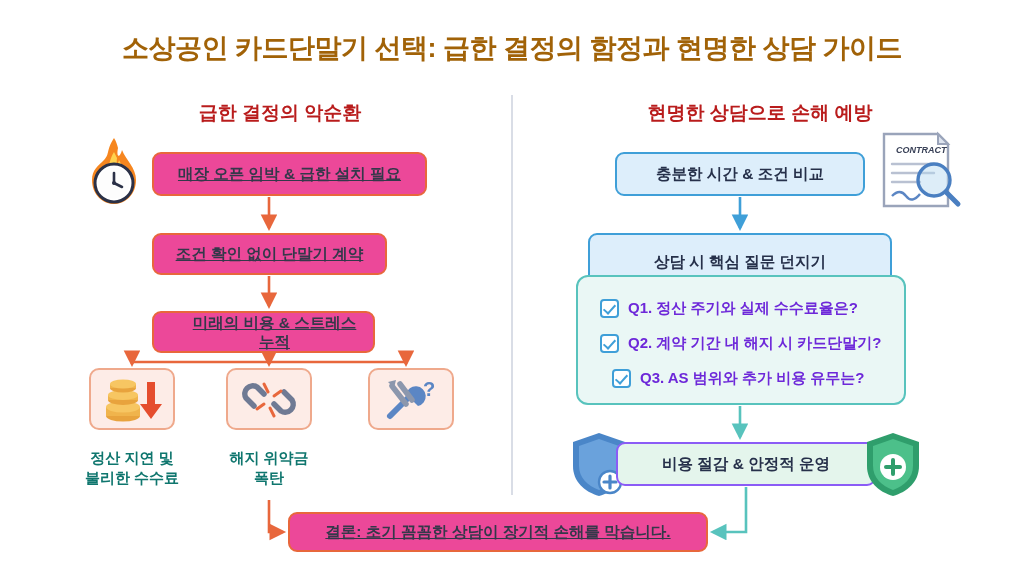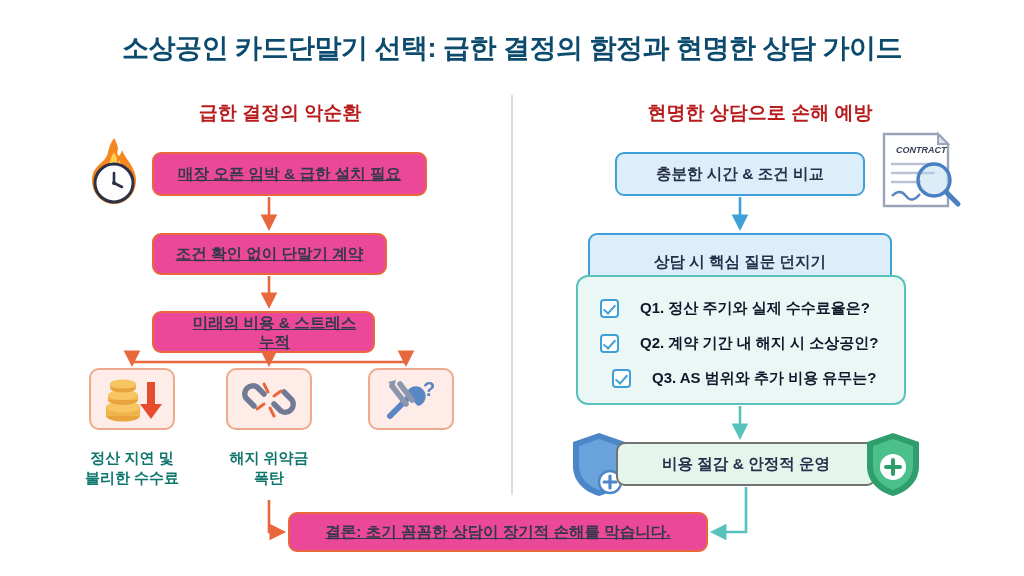--- a/index.html
+++ b/index.html
@@ -11,21 +11,21 @@
   }
   #stage { position: relative; width: 1024px; height: 576px; background: #fff; }
 
   
   .title {
     position: absolute;
     top: 30px; left: 0; width: 1024px;
     text-align: center;
     font-size: 27px;
     font-weight: bold;
-    color: #0c4a6e;
+    color: #a16207;
     letter-spacing: -0.5px;
   }
 
   
   .col-head {
     position: absolute;
     font-size: 19px;
     font-weight: bold;
     color: #b91c1c;
     text-align: center;
@@ -58,21 +58,21 @@
     color: #34384a;
     text-decoration: underline;
   }
   .box-blue {
     background: #ddeefb;
     border: 2px solid #3f9fd8;
     color: #26304a;
   }
   .box-green {
     background: #e4f5ec;
-    border: 2px solid #737373;
+    border: 2px solid #8b5cf6;
     color: #26304a;
   }
   .box-qpanel {
     background: #eaf7f5;
     border: 2px solid #58c3bd;
     border-radius: 12px;
   }
 
   
   #l-box1 { left: 152px; top: 152px;  width: 275px; height: 44px; }
@@ -104,22 +104,22 @@
   #cap1 { left: 67px;  top: 448px; }
   #cap2 { left: 204px; top: 448px; }
   #cap3 { left: 346px; top: 448px; }
 
   
   #r-box1 { left: 615px; top: 152px; width: 250px; height: 44px; }
   #r-box2 { left: 588px; top: 233px; width: 304px; height: 58px; }
   #q-panel { left: 576px; top: 275px; width: 330px; height: 130px; position:absolute; }
   .qrow {
     position: absolute;
-    display: flex; align-items: center; gap: 21px;
-    font-size: 15px; font-weight: bold; color: #0f172a;
+    display: flex; align-items: center; gap: 9px;
+    font-size: 15px; font-weight: bold; color: #6d28d9;
     left: 22px;
   }
   #q1 { top: 22px; }
   #q2 { top: 57px; }
   #q3 { top: 92px; margin-left: 12px; }
   .check {
     width: 19px; height: 19px;
     border: 2px solid #3f9fd8;
     border-radius: 4px;
     background: #ffffff;
@@ -279,21 +279,21 @@
   <div class="box box-blue" id="r-box1">충분한 시간 &amp; 조건 비교</div>
   <div class="box box-blue" id="r-box2">상담 시 핵심 질문 던지기</div>
 
   <div class="box-qpanel" id="q-panel">
     <div class="qrow" id="q1">
       <span class="check"></span>
       <span>Q1. 정산 주기와 실제 수수료율은?</span>
     </div>
     <div class="qrow" id="q2">
       <span class="check"></span>
-      <span>Q2. 계약 기간 내 해지 시 소상공인?</span>
+      <span>Q2. 계약 기간 내 해지 시 카드단말기?</span>
     </div>
     <div class="qrow" id="q3">
       <span class="check"></span>
       <span>Q3. AS 범위와 추가 비용 유무는?</span>
     </div>
   </div>
 
   <div class="icon-abs" id="shield-l">
     <svg viewBox="0 0 62 68" width="62" height="68">
       <path d="M31 3 L57 12 V36 C57 52 45 62 31 66 C17 62 5 52 5 36 V12 Z" fill="#4a86c8"></path>

